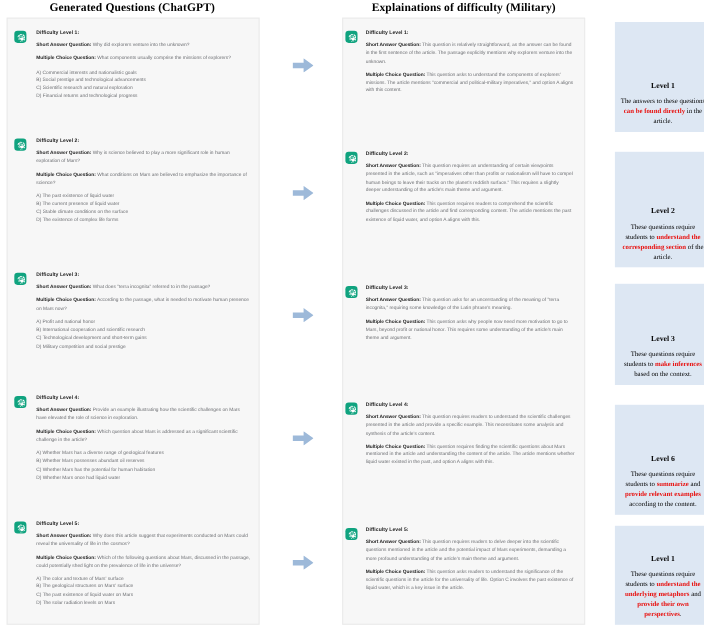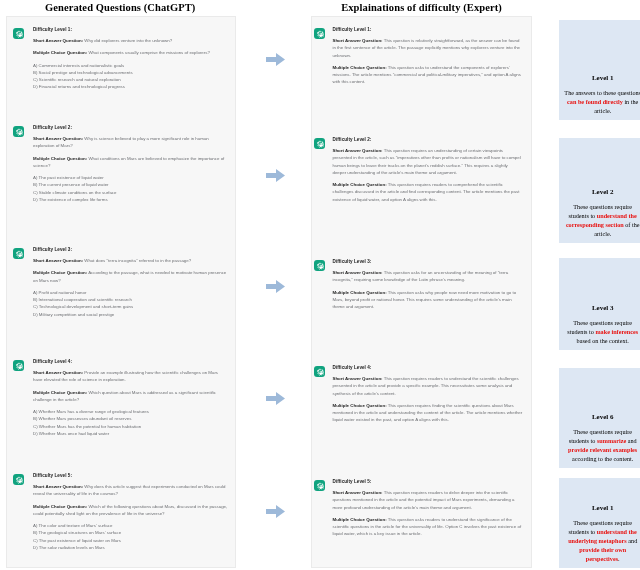--- a/index.html
+++ b/index.html
@@ -204,21 +204,21 @@
           </div>
           <div class="arrow" style="top: 505px;">
             <svg width="19" height="13" viewBox="0 0 19 13">
               <path fill="#9db9d9" d="M0 4h10V0l9 6.5L10 13V9H0z"></path>
             </svg>
           </div>
         </div>
     </div>
 
     <div class="col-b">
-      <div class="col-title">Explainations of difficulty (Expert)</div>
+      <div class="col-title">Explainations of difficulty (Military)</div>
       <div class="panel">
         <div id="exp-blocks" style="position: relative;">
             <div class="block block-b" style="position: absolute; left: 0px; right: 0px; top: 4px;">
               <span class="gpt-icon">
                 <svg width="8" height="8" viewBox="0 0 24 24">
                   <path fill="#ffffff" d="M12 2.6c-1.9 0-3.5 1.1-4.3 2.7-1.8.1-3.3 1.2-4 2.8-.8 1.7-.5 3.6.6 4.9-.5 1.7 0 3.5 1.3 4.7 1.3 1.2 3.1 1.6 4.7 1 .9 1.3 2.4 2.1 4 2.1 1.9 0 3.5-1.1 4.3-2.7 1.8-.1 3.3-1.2 4-2.8.8-1.7.5-3.6-.6-4.9.5-1.7 0-3.5-1.3-4.7-1.3-1.2-3.1-1.6-4.7-1C15.1 3.4 13.6 2.6 12 2.6zm0 2.1c1 0 1.9.5 2.5 1.3l-4.2 2.4c-.4.2-.6.6-.6 1.1v5l-1.4-.8c-.1 0-.1-.1-.1-.2V9.2c0-2.5 2-4.5 3.8-4.5zm4.6 2.1c1.3 0 2.5.7 3.1 1.9.5.9.6 1.9.3 2.8l-4.2-2.4c-.4-.2-.9-.2-1.3 0l-4.3 2.5V7.9c0-.1 0-.1.1-.2l4.1-2.4c.6-.3 1.4-.5 2.2-.5zm-9.8 2.4v4.9c0 .5.2.9.6 1.1l4.3 2.5-1.4.8c-.1 0-.1 0-.2 0l-4.1-2.4c-2.1-1.2-2.3-3.9-.8-5.4.4-.6 1-1.1 1.6-1.5zM12 9.8l2 1.1v2.3l-2 1.1-2-1.1V11l2-1.2zm5.1 1.9 4.1 2.4c2.1 1.2 2.3 3.9.8 5.4-.4.5-1 1-1.6 1.3v-4.9c0-.5-.2-.9-.6-1.1l-4.3-2.5 1.4-.8c.1-.1.1-.1.2.2zm-2.6 3.4 4.3 2.5v4.8c0 .1 0 .1-.1.2l-4.1 2.4c-2.1 1.2-4.6-.1-5.2-2.1-.1-.4-.2-.9-.2-1.3l4.2 2.4c.4.2.9.2 1.3 0l4.3-2.5v-6.4z"></path>
                 </svg>
               </span>
               <p class="lvl">Difficulty Level 1:</p>
               <p class="qline"><b>Short Answer Question:</b> This question is relatively straightforward, as the answer can be found in the first sentence of the article. The passage explicitly mentions why explorers venture into the unknown.</p>

